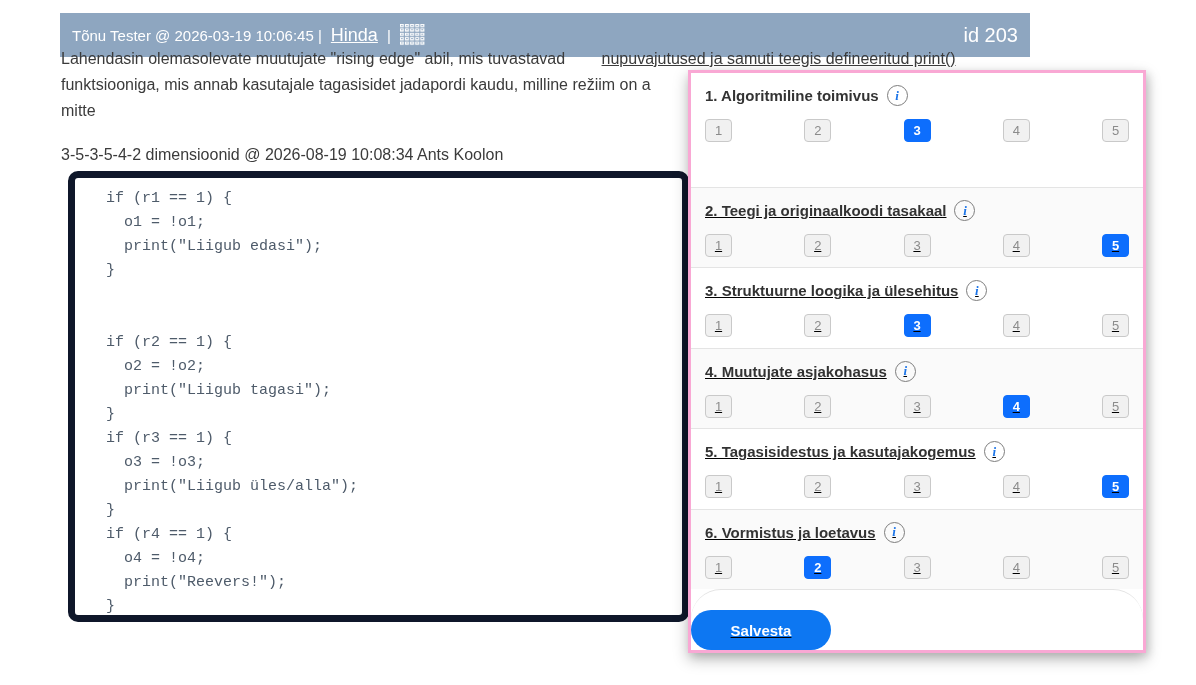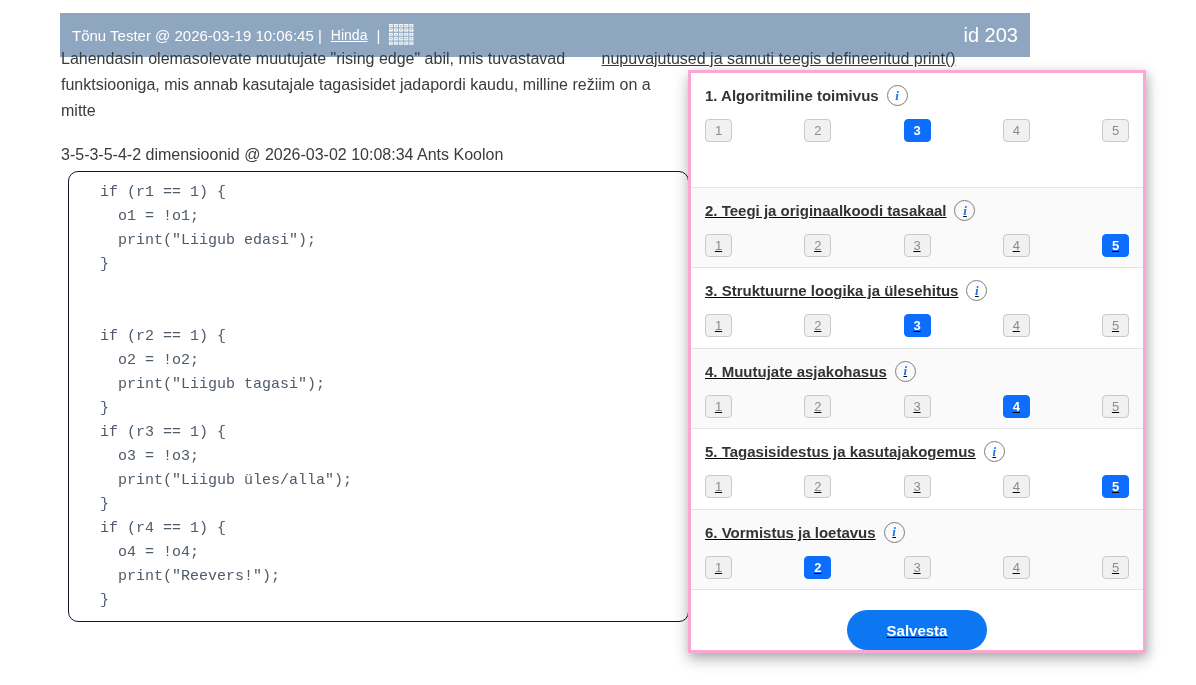--- a/index.html
+++ b/index.html
@@ -5,41 +5,41 @@
   * { margin:0; padding:0; box-sizing:border-box; }
   html,body { width:1196px; height:685px; background:#fff; font-family:"Liberation Sans", sans-serif; overflow:hidden; position:relative; }
 
   
   .header-bar{
     position:absolute; left:60px; top:13px; width:970px; height:44px;
     background:#8ea6c0; color:#fff; display:flex; align-items:center;
     padding:0 12px; font-size:15px;
   }
   .header-left{ display:flex; align-items:center; gap:9px; flex:1; }
-  .hinda-link{ font-size:14px; text-decoration:underline; color:#fff; cursor:pointer; }
+  .hinda-link{ font-size:18px; text-decoration:underline; color:#fff; cursor:pointer; }
   .header-id{ font-size:20px; }
   .grid-icon{ display:inline-block; line-height:0; }
 
   
   .answer-text{
     position:absolute; left:61px; top:46px; width:1060px;
     font-size:16px; line-height:26px; color:#3b3b3b;
   }
   .u{ text-decoration:underline;padding-left:32px; }
 
   
   .meta-line{
     position:absolute; left:61px; top:146px; width:660px;
     font-size:16px; color:#3b3b3b;
   }
 
   
   .code-box{
     position:absolute; left:68px; top:171px; width:621px; height:451px;
-    border:1px solid #0f172a; border-radius:10px; background:#fff;
+    border:7px solid #0f172a; border-radius:10px; background:#fff;
     padding:9px 0 0 31px; overflow:hidden;
   }
   .code-box pre{
     font-family:"Liberation Mono","DejaVu Sans Mono",monospace;
     font-size:15px; line-height:24px; color:#4e5b6a; white-space:pre;
   }
 
   
   .rating-panel{
     position:absolute; left:688px; top:70px; width:458px; height:583px;
@@ -61,21 +61,21 @@
   }
   .rp-question{ margin-top:10px; font-size:15px; color:#333; }
   .rp-btn-row{ display:flex; justify-content:space-between; margin-top:13px; }
   .rate-btn{
     width:27px; height:23px; background:#f1f1f1; border:1px solid #c9c9c9;
     border-radius:4px; font-family:"Liberation Sans",sans-serif;
     font-size:13px; color:#8b8b8b; cursor:pointer; display:flex;
     align-items:center; justify-content:center;
   }
   .rate-btn.selected{ background:#0d6efd; border-color:#0d6efd; color:#fff; font-weight:bold; }
-  .rp-footer{ flex:1; display:flex; align-items:flex-start; justify-content:center; padding-top:20px; }
+  .rp-footer{ flex:1; display:flex; align-items:flex-start; padding-top:20px;border-radius:30px; }
   .save-btn{
     width:140px; height:40px; border:none; border-radius:20px;
     background:#0d77f2; color:#fff; font-family:"Liberation Sans",sans-serif;
     font-size:15px; font-weight:bold; cursor:pointer;
   }
 </style>
 </head>
 <body>
 
 <div class="header-bar">
@@ -97,21 +97,21 @@
   </div>
   <span class="header-id">id 203</span>
 </div>
 
 <div class="answer-text">
   <span>Lahendasin olemasolevate muutujate "rising edge" abil, mis tuvastavad </span><span class="u">nupuvajutused ja samuti teegis defineeritud print()</span><br>
   <span>funktsiooniga, mis annab kasutajale tagasisidet jadapordi kaudu, milline režiim on a</span><br>
   <span>mitte</span>
 </div>
 
-<div class="meta-line">3-5-3-5-4-2 dimensioonid @ 2026-03-02 10:08:34 Ants Koolon</div>
+<div class="meta-line">3-5-3-5-4-2 dimensioonid @ 2026-08-19 10:08:34 Ants Koolon</div>
 
 <div class="code-box">
   <pre>if (r1 == 1) {
   o1 = !o1;
   print("Liigub edasi");
 }
 
 
 if (r2 == 1) {
   o2 = !o2;

